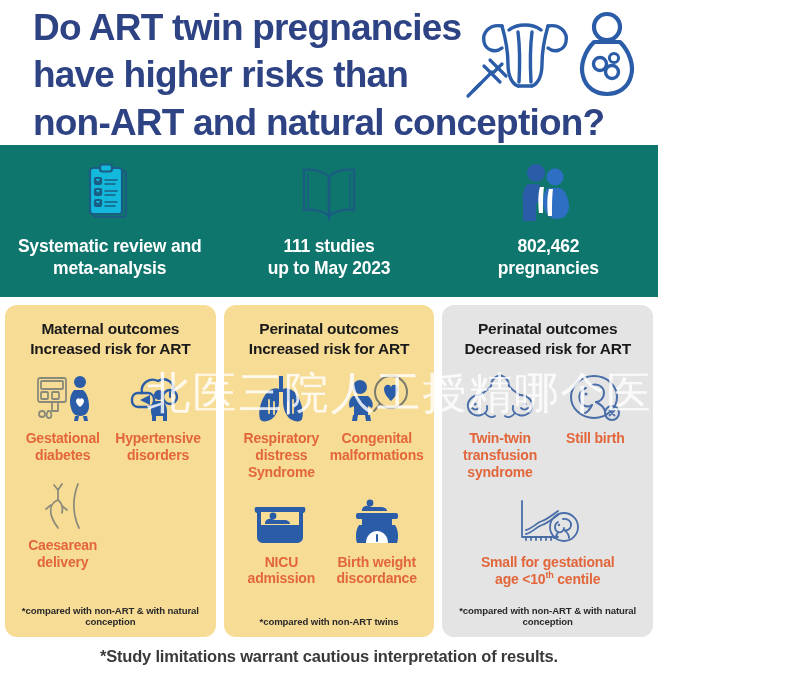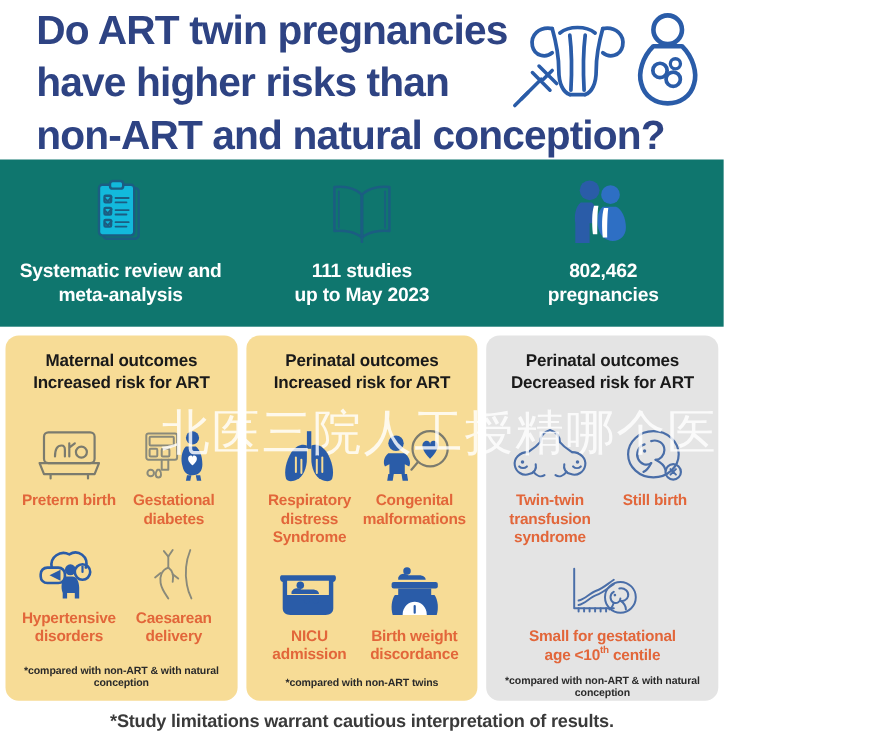--- a/index.html
+++ b/index.html
@@ -80,21 +80,21 @@
     flex-direction:column;
   }
   .panel.yellow{background:#f7dc96;}
   .panel.grey{background:#e4e4e4;}
   .panel-head{
     text-align:center;
     color:#1a1a1a;
     font-weight:bold;
     font-size:15.5px;
     line-height:1.3;
-    margin-bottom:16px;
+    margin-bottom:0;
     letter-spacing:-0.2px;
   }
   .panel-head .ln{display:block;}
   .panel-grid{
     flex:1 1 auto;
     display:flex;
     flex-wrap:wrap;
     align-content:flex-start;
     padding-top:8px;
   }
@@ -274,37 +274,20 @@
 
   <div class="panels">
 
     <div class="panel yellow">
       <div class="panel-head">
         <span class="ln">Maternal outcomes</span>
         <span class="ln">Increased risk for ART</span>
       </div>
       <div class="panel-grid">
 
-        <div class="cell">
-          <div class="cell-ico">
-            <svg width="62" height="50" viewBox="0 0 62 50">
-              <g fill="none" stroke="#7b7b6e" stroke-width="2" stroke-linejoin="round" stroke-linecap="round">
-                <rect x="8" y="4" width="46" height="28" rx="4"></rect>
-                <path d="M4 32 H58 L54 42 H8 Z"></path>
-                <path d="M14 42 V46 M48 42 V46"></path>
-                <path d="M18 26 C18 20 20 16 24 16 C26 16 27 18 27 20 L27 26"></path>
-                <path d="M31 26 V14 M31 18 L36 14"></path>
-                <circle cx="42" cy="22" r="5"></circle>
-              </g>
-            </svg>
-          </div>
-          <div class="cell-label">
-            <span class="ln">Preterm birth</span>
-          </div>
-        </div>
 
         <div class="cell">
           <div class="cell-ico">
             <svg width="62" height="50" viewBox="0 0 62 50">
               <g fill="none" stroke="#8a8a7a" stroke-width="1.8" stroke-linejoin="round" stroke-linecap="round">
                 <rect x="6" y="5" width="28" height="24" rx="2"></rect>
                 <rect x="9" y="8" width="22" height="8" rx="1"></rect>
                 <rect x="9" y="19" width="7" height="7" rx="1"></rect>
                 <rect x="20" y="19" width="7" height="7" rx="1"></rect>
                 <path d="M20 29 L20 38 L26 38 L26 29"></path>

